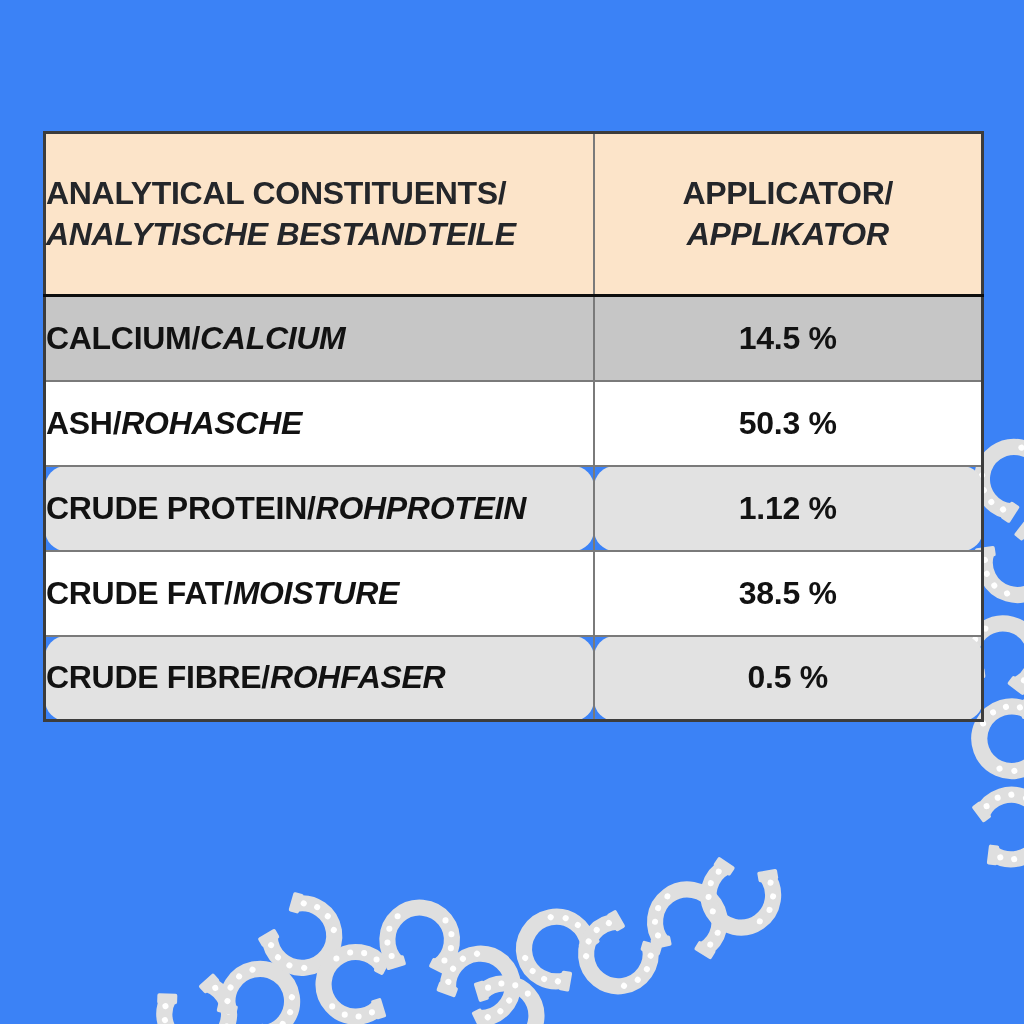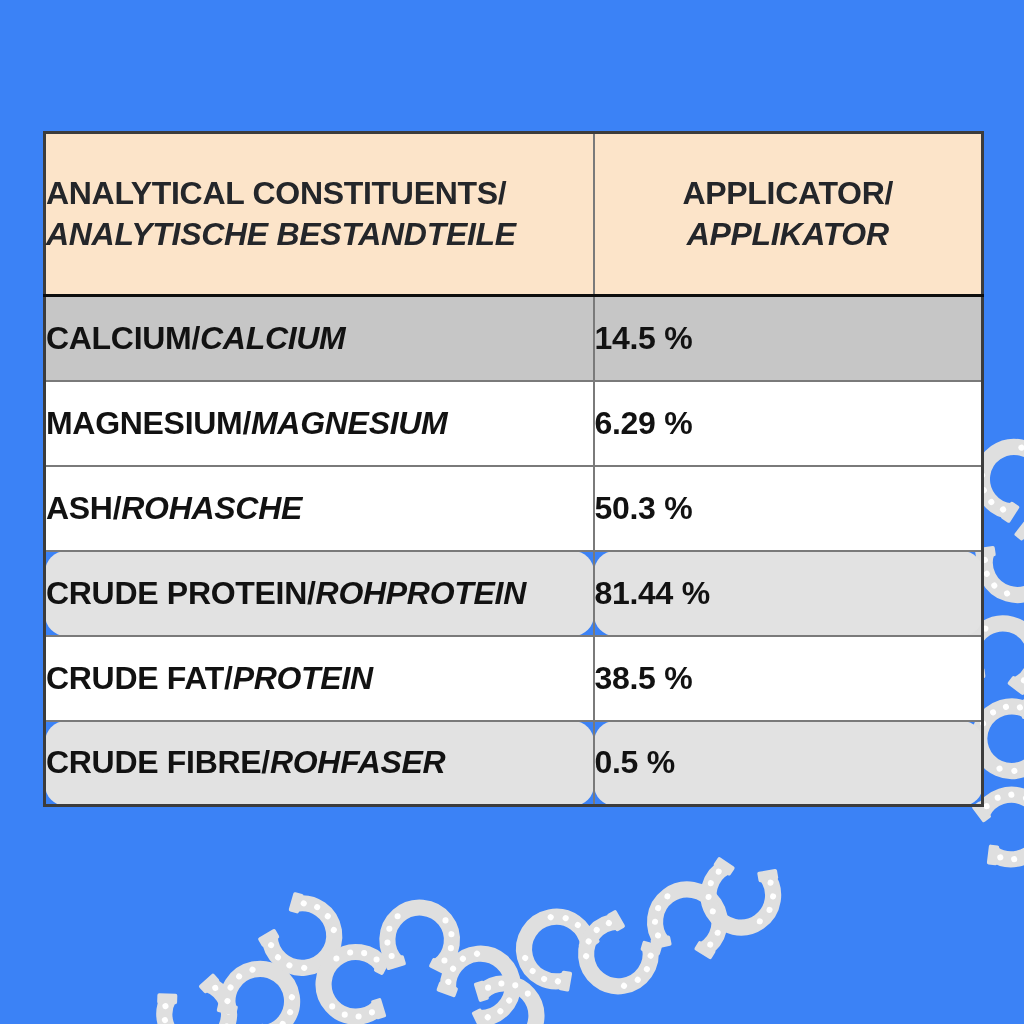--- a/index.html
+++ b/index.html
@@ -50,21 +50,21 @@
 
   table.analysis tbody tr { height: 85px; }
   table.analysis tbody td {
     font-size: 32px;
     font-weight: bold;
     letter-spacing: -0.3px;
     color: #121212;
     vertical-align: middle;
   }
   td.name-cell  { text-align: left; padding-left: 18px; white-space: nowrap; }
-  td.value-cell { text-align: left; }
+  td.value-cell { text-align: center; }
 
   tr.shade-dark  td { background: #c6c6c6; }
   tr.shade-white td { background: #ffffff; }
   tr.shade-light td { background: #e2e2e2; border-radius: 21px; }
 
   .it { font-style: italic; }
 </style>
 </head>
 <body>
 
@@ -120,33 +120,29 @@
           <div class="it">APPLIKATOR</div>
         </th>
       </tr>
     </thead>
     <tbody>
       <tr class="shade-dark">
         <td class="name-cell"><span>CALCIUM/</span><span class="it">CALCIUM</span></td>
         <td class="value-cell">14.5 %</td>
       </tr>
       <tr class="shade-white">
-        <td class="name-cell"><span>MAGNESIUM/</span><span class="it">MAGNESIUM</span></td>
-        <td class="value-cell">6.29 %</td>
-      </tr>
-      <tr class="shade-white">
         <td class="name-cell"><span>ASH/</span><span class="it">ROHASCHE</span></td>
         <td class="value-cell">50.3 %</td>
       </tr>
       <tr class="shade-light">
         <td class="name-cell"><span>CRUDE PROTEIN/</span><span class="it">ROHPROTEIN</span></td>
-        <td class="value-cell">81.44 %</td>
+        <td class="value-cell">1.12 %</td>
       </tr>
       <tr class="shade-white">
-        <td class="name-cell"><span>CRUDE FAT/</span><span class="it">PROTEIN</span></td>
+        <td class="name-cell"><span>CRUDE FAT/</span><span class="it">MOISTURE</span></td>
         <td class="value-cell">38.5 %</td>
       </tr>
       <tr class="shade-light">
         <td class="name-cell"><span>CRUDE FIBRE/</span><span class="it">ROHFASER</span></td>
         <td class="value-cell">0.5 %</td>
       </tr>
     </tbody>
   </table>
 
 </div>

